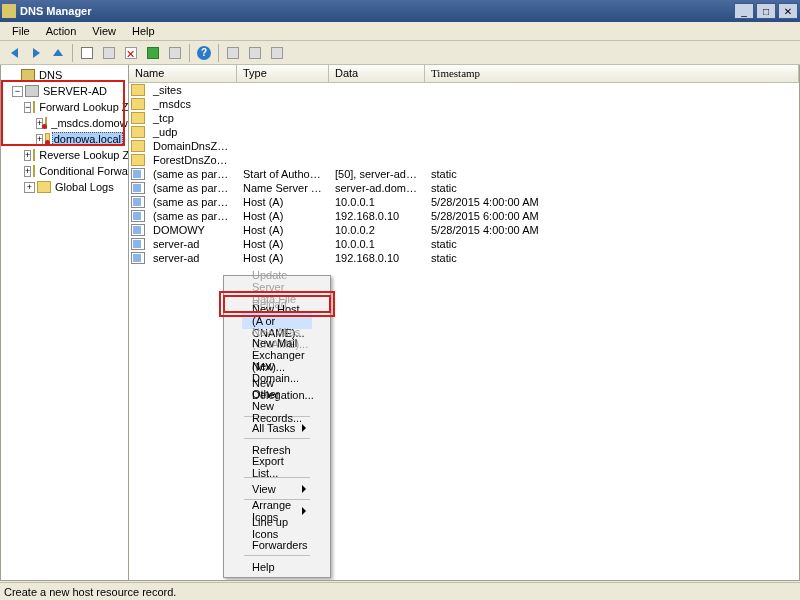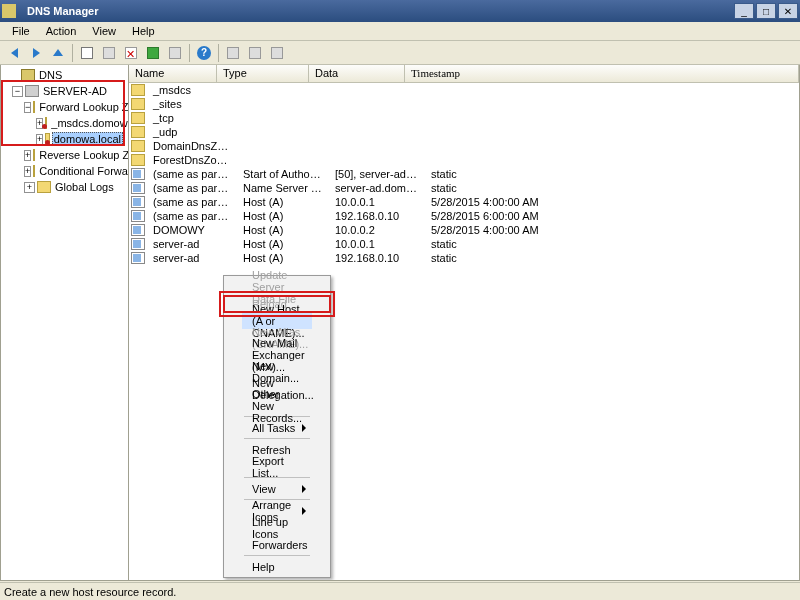--- a/index.html
+++ b/index.html
@@ -1,19 +1,19 @@
 <!DOCTYPE html>
 <html><head>
 <meta charset="utf-8">
 <style>
 * { box-sizing: border-box; margin: 0; padding: 0; font-family: "Segoe UI", Tahoma, sans-serif; font-size: 11px; }
 body { background: #ece9d8; color: #000; overflow: hidden; width: 800px; height: 600px; position: relative; }
 
 
-.titlebar { height: 22px; background: linear-gradient(#4a6a9e,#2b4d7f); display: flex; align-items: center; padding: 0 2px; color: #fff; gap: 7px; }
+.titlebar { height: 22px; background: linear-gradient(#4a6a9e,#2b4d7f); display: flex; align-items: center; padding: 0 2px; color: #fff; }
 .titlebar .icon { width: 14px; height: 14px; background: #d9c76a; margin-right: 4px; display: inline-block; }
 .titlebar .title { flex: 1; font-weight: bold; font-size: 11px; }
 .winbtns { display: flex; gap: 2px; }
 .winbtn { width: 20px; height: 16px; background: #c8d3e5; border: 1px solid #3a5a8a; display: flex; align-items: center; justify-content: center; color: #000; font-size: 10px; }
 
 
 .menubar { height: 19px; background: #ece9d8; display: flex; align-items: center; padding: 0 4px; border-bottom: 1px solid #c0c0b0; }
 .menuitem { padding: 2px 8px; cursor: default; }
 
 
@@ -45,21 +45,21 @@
 .folder-red::after { content:""; position:absolute; right:-1px; bottom:-1px; width:5px; height:5px; background:#c02020; border-radius:50%; }
 .dns-icon { background: #d9c76a; border:1px solid #8a7a2a; }
 .server-icon { background:#d0d0d0; border:1px solid #888; }
 .tlabel { padding: 1px 2px; }
 .tlabel.sel { background: #a9d0ff; border: 1px dotted #555; padding: 0 1px; }
 .red-box { position: absolute; border: 2px solid #d61b1b; pointer-events: none; }
 
 
 .listhdr { display: flex; height: 18px; background: linear-gradient(#fdfdfb,#ece9d8); border-bottom: 1px solid #c0c0b0; }
 .col { border-right: 1px solid #c0c0b0; padding: 2px 6px; overflow: hidden; white-space: nowrap; }
-.c-name { width: 88px; }
+.c-name { width: 108px; }
 .c-type { width: 92px; }
 .c-data { width: 96px; }
 .c-timestamp { flex: 1; font-family: Liberation Serif, serif; }
 
 .rows { }
 .row { display: flex; height: 14px; align-items: center; }
 .row .ricon { width: 14px; height: 12px; margin-left: 2px; margin-right: 2px; display:inline-block; }
 .rec-icon { background: #fff; border: 1px solid #888; position:relative; }
 .rec-icon::after { content:""; position:absolute; left:1px; top:1px; width:8px; height:8px; background:#8ab5e6; }
 .row .cell { padding: 0 6px; overflow: hidden; white-space: nowrap; text-overflow: ellipsis; }
@@ -193,25 +193,25 @@
   <div class="listpane">
     <div class="listhdr">
       <div class="col c-name">Name</div>
       <div class="col c-type">Type</div>
       <div class="col c-data">Data</div>
       <div class="col c-timestamp">Timestamp</div>
     </div>
     <div class="rows" id="rows">
         <div class="row">
           <span class="ricon folder"></span>
+          <span class="cell c-name" style="width:90px">_sites</span>
+        </div>
+        <div class="row">
+          <span class="ricon folder"></span>
           <span class="cell c-name" style="width:90px">_msdcs</span>
-        </div>
-        <div class="row">
-          <span class="ricon folder"></span>
-          <span class="cell c-name" style="width:90px">_sites</span>
         </div>
         <div class="row">
           <span class="ricon folder"></span>
           <span class="cell c-name" style="width:90px">_tcp</span>
         </div>
         <div class="row">
           <span class="ricon folder"></span>
           <span class="cell c-name" style="width:90px">_udp</span>
         </div>
         <div class="row">

